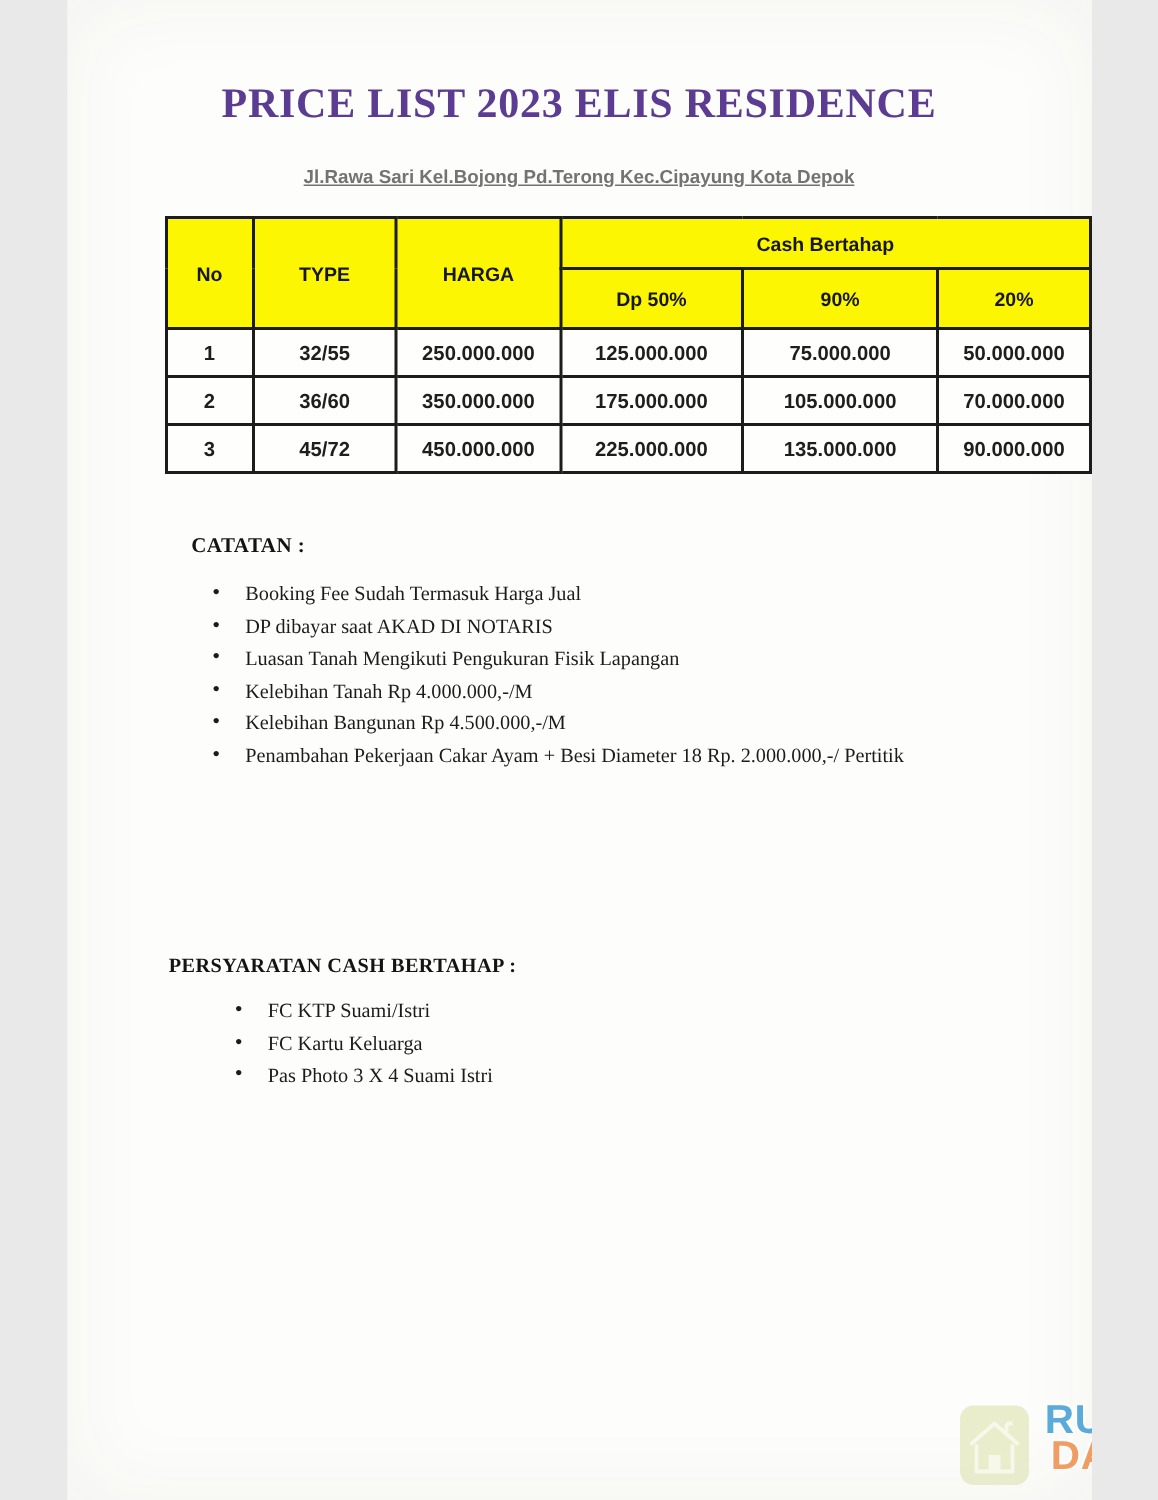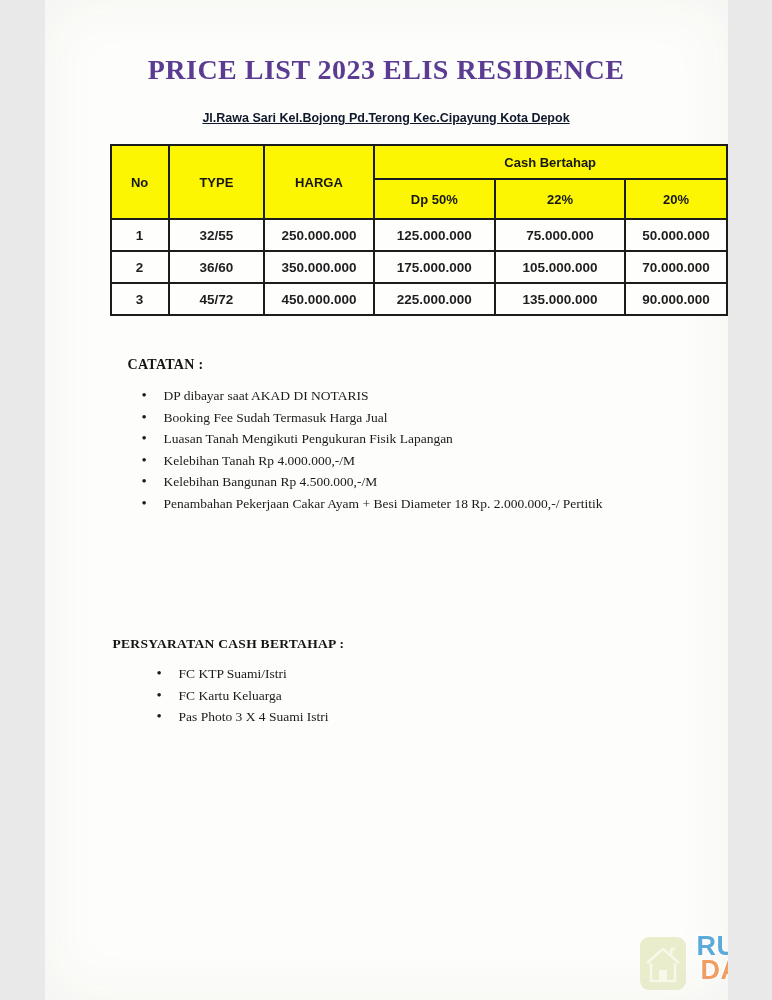--- a/index.html
+++ b/index.html
@@ -21,21 +21,21 @@
     font-family:"Liberation Serif", serif;
     font-weight:bold;font-size:28px;letter-spacing:.5px;
     color:#5b3c92;
   }
   .doc-subtitle{
     position:absolute;top:111px;left:0;width:100%;
     text-align:center;
     font-family:"Liberation Sans", sans-serif;
     font-weight:bold;font-size:12.5px;
     text-decoration:underline;
-    color:#0f172a;
+    color:#737373;
   }
   
   .price-table{
     position:absolute;left:65px;top:144px;
     border-collapse:collapse;
     font-family:"Liberation Sans", sans-serif;
     font-weight:bold;
     table-layout:fixed;
   }
   .price-table td,.price-table th{
@@ -121,21 +121,21 @@
     </colgroup>
     <thead>
       <tr class="hdr-top">
         <th rowspan="2">No</th>
         <th rowspan="2">TYPE</th>
         <th rowspan="2">HARGA</th>
         <th colspan="3">Cash Bertahap</th>
       </tr>
       <tr class="hdr-sub">
         <th>Dp 50%</th>
-        <th>22%</th>
+        <th>90%</th>
         <th>20%</th>
       </tr>
     </thead>
     <tbody>
       <tr>
         <td>1</td>
         <td>32/55</td>
         <td>250.000.000</td>
         <td>125.000.000</td>
         <td>75.000.000</td>
@@ -156,22 +156,22 @@
         <td>225.000.000</td>
         <td>135.000.000</td>
         <td>90.000.000</td>
       </tr>
     </tbody>
   </table>
 
   <div class="sec-heading" style="left:83px;top:357px;">CATATAN :</div>
 
   <div class="bullet-list" style="left:95px;top:389px;">
+    <div class="li">Booking Fee Sudah Termasuk Harga Jual</div>
     <div class="li">DP dibayar saat AKAD DI NOTARIS</div>
-    <div class="li">Booking Fee Sudah Termasuk Harga Jual</div>
     <div class="li">Luasan Tanah Mengikuti Pengukuran Fisik Lapangan</div>
     <div class="li">Kelebihan Tanah Rp 4.000.000,-/M</div>
     <div class="li">Kelebihan Bangunan Rp 4.500.000,-/M</div>
     <div class="li">Penambahan Pekerjaan Cakar Ayam + Besi Diameter 18 Rp. 2.000.000,-/ Pertitik</div>
   </div>
 
 
 
   <div class="sec-heading" style="left:68px;top:636px;font-size:13.5px;">PERSYARATAN CASH BERTAHAP :</div>
 

